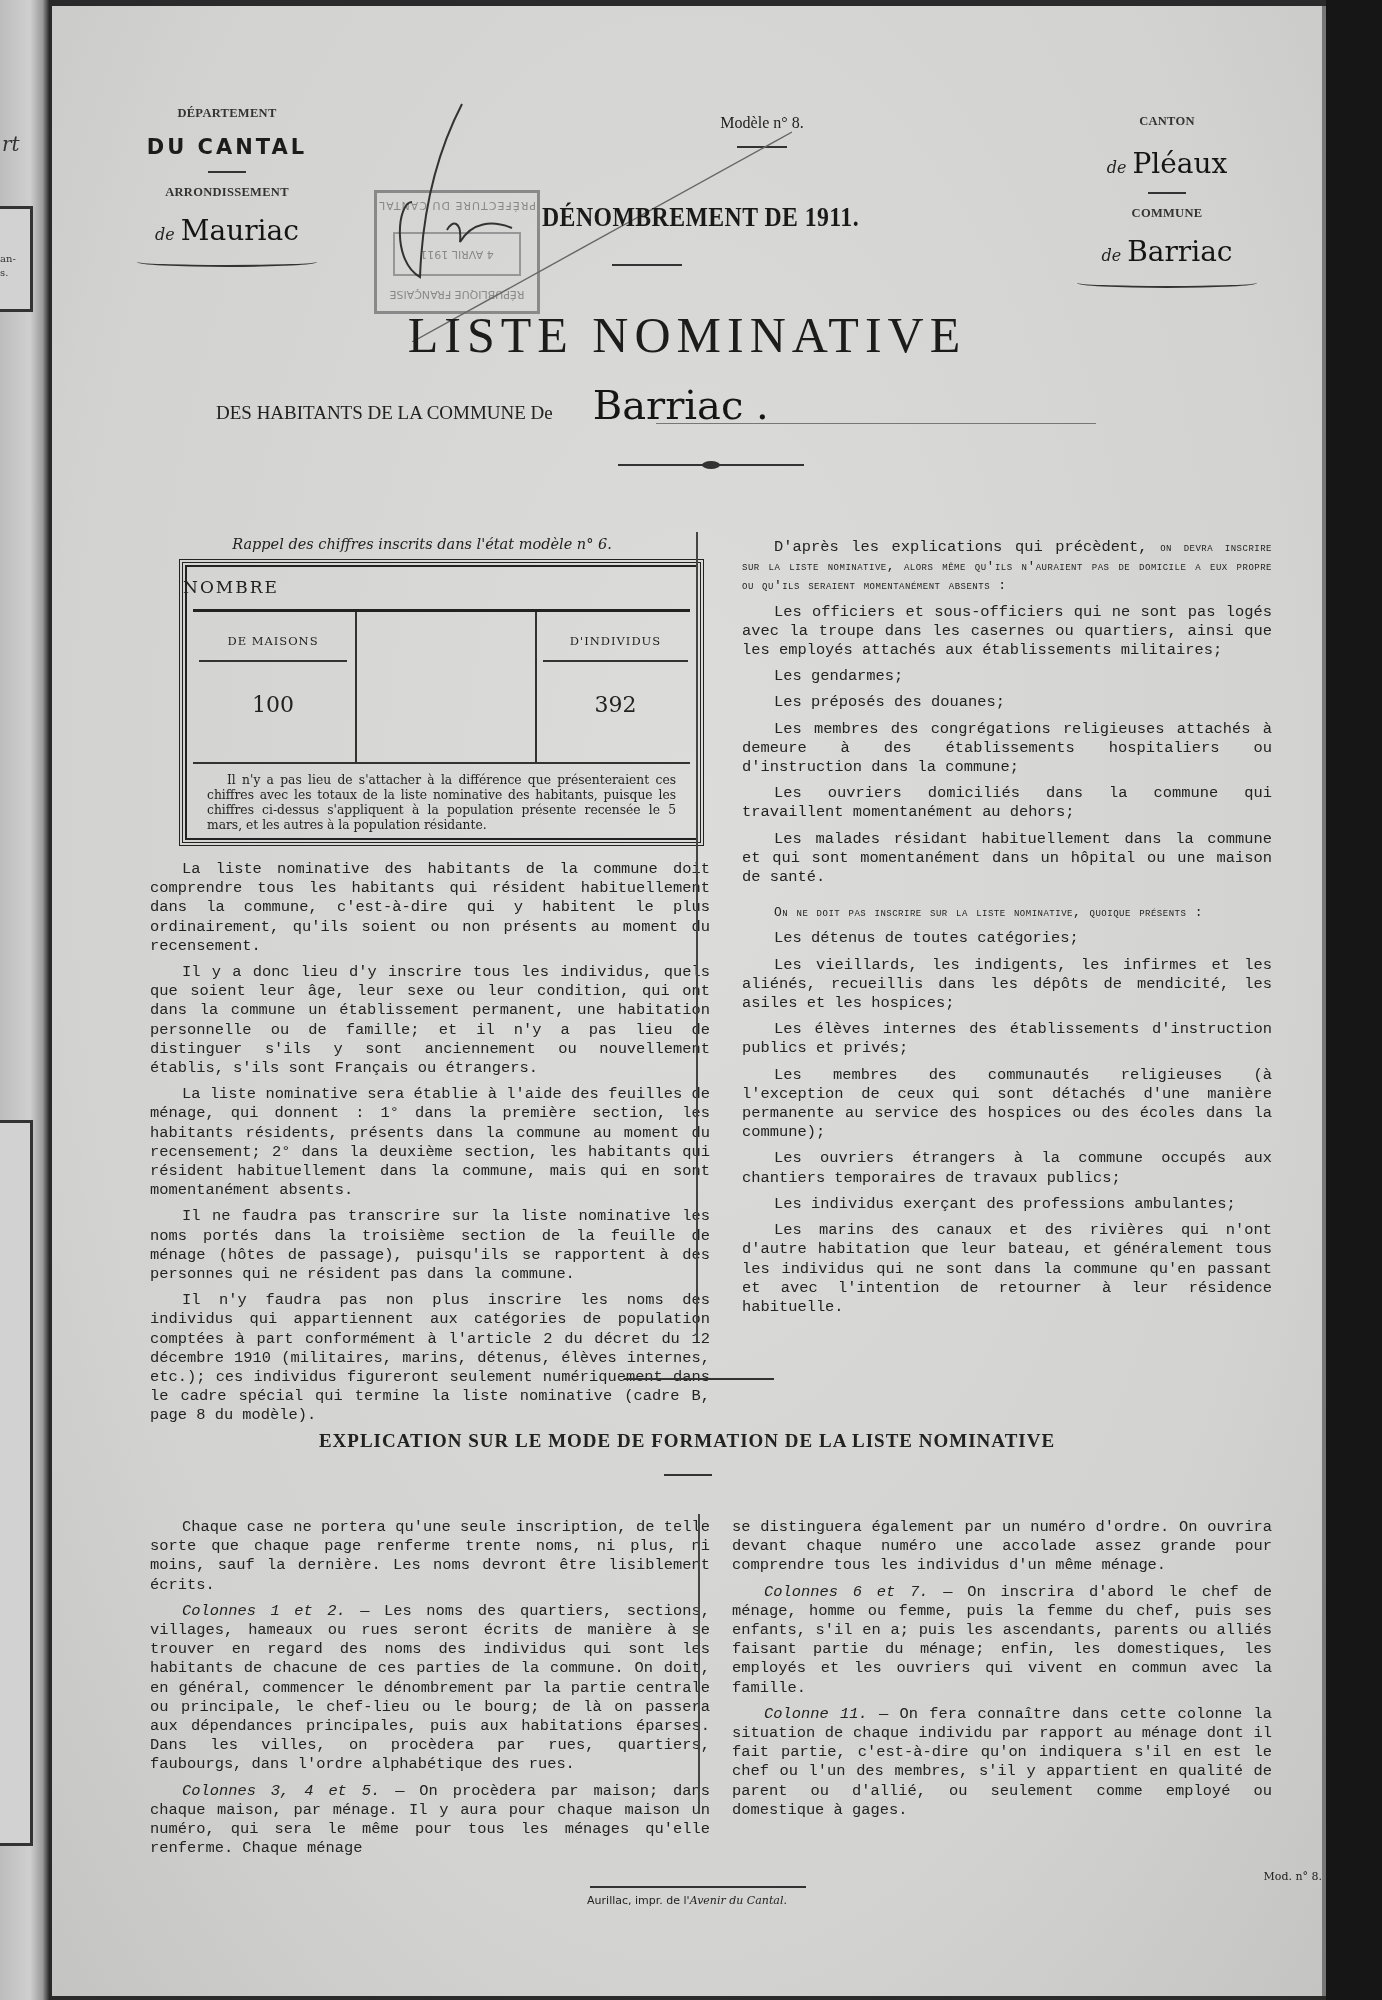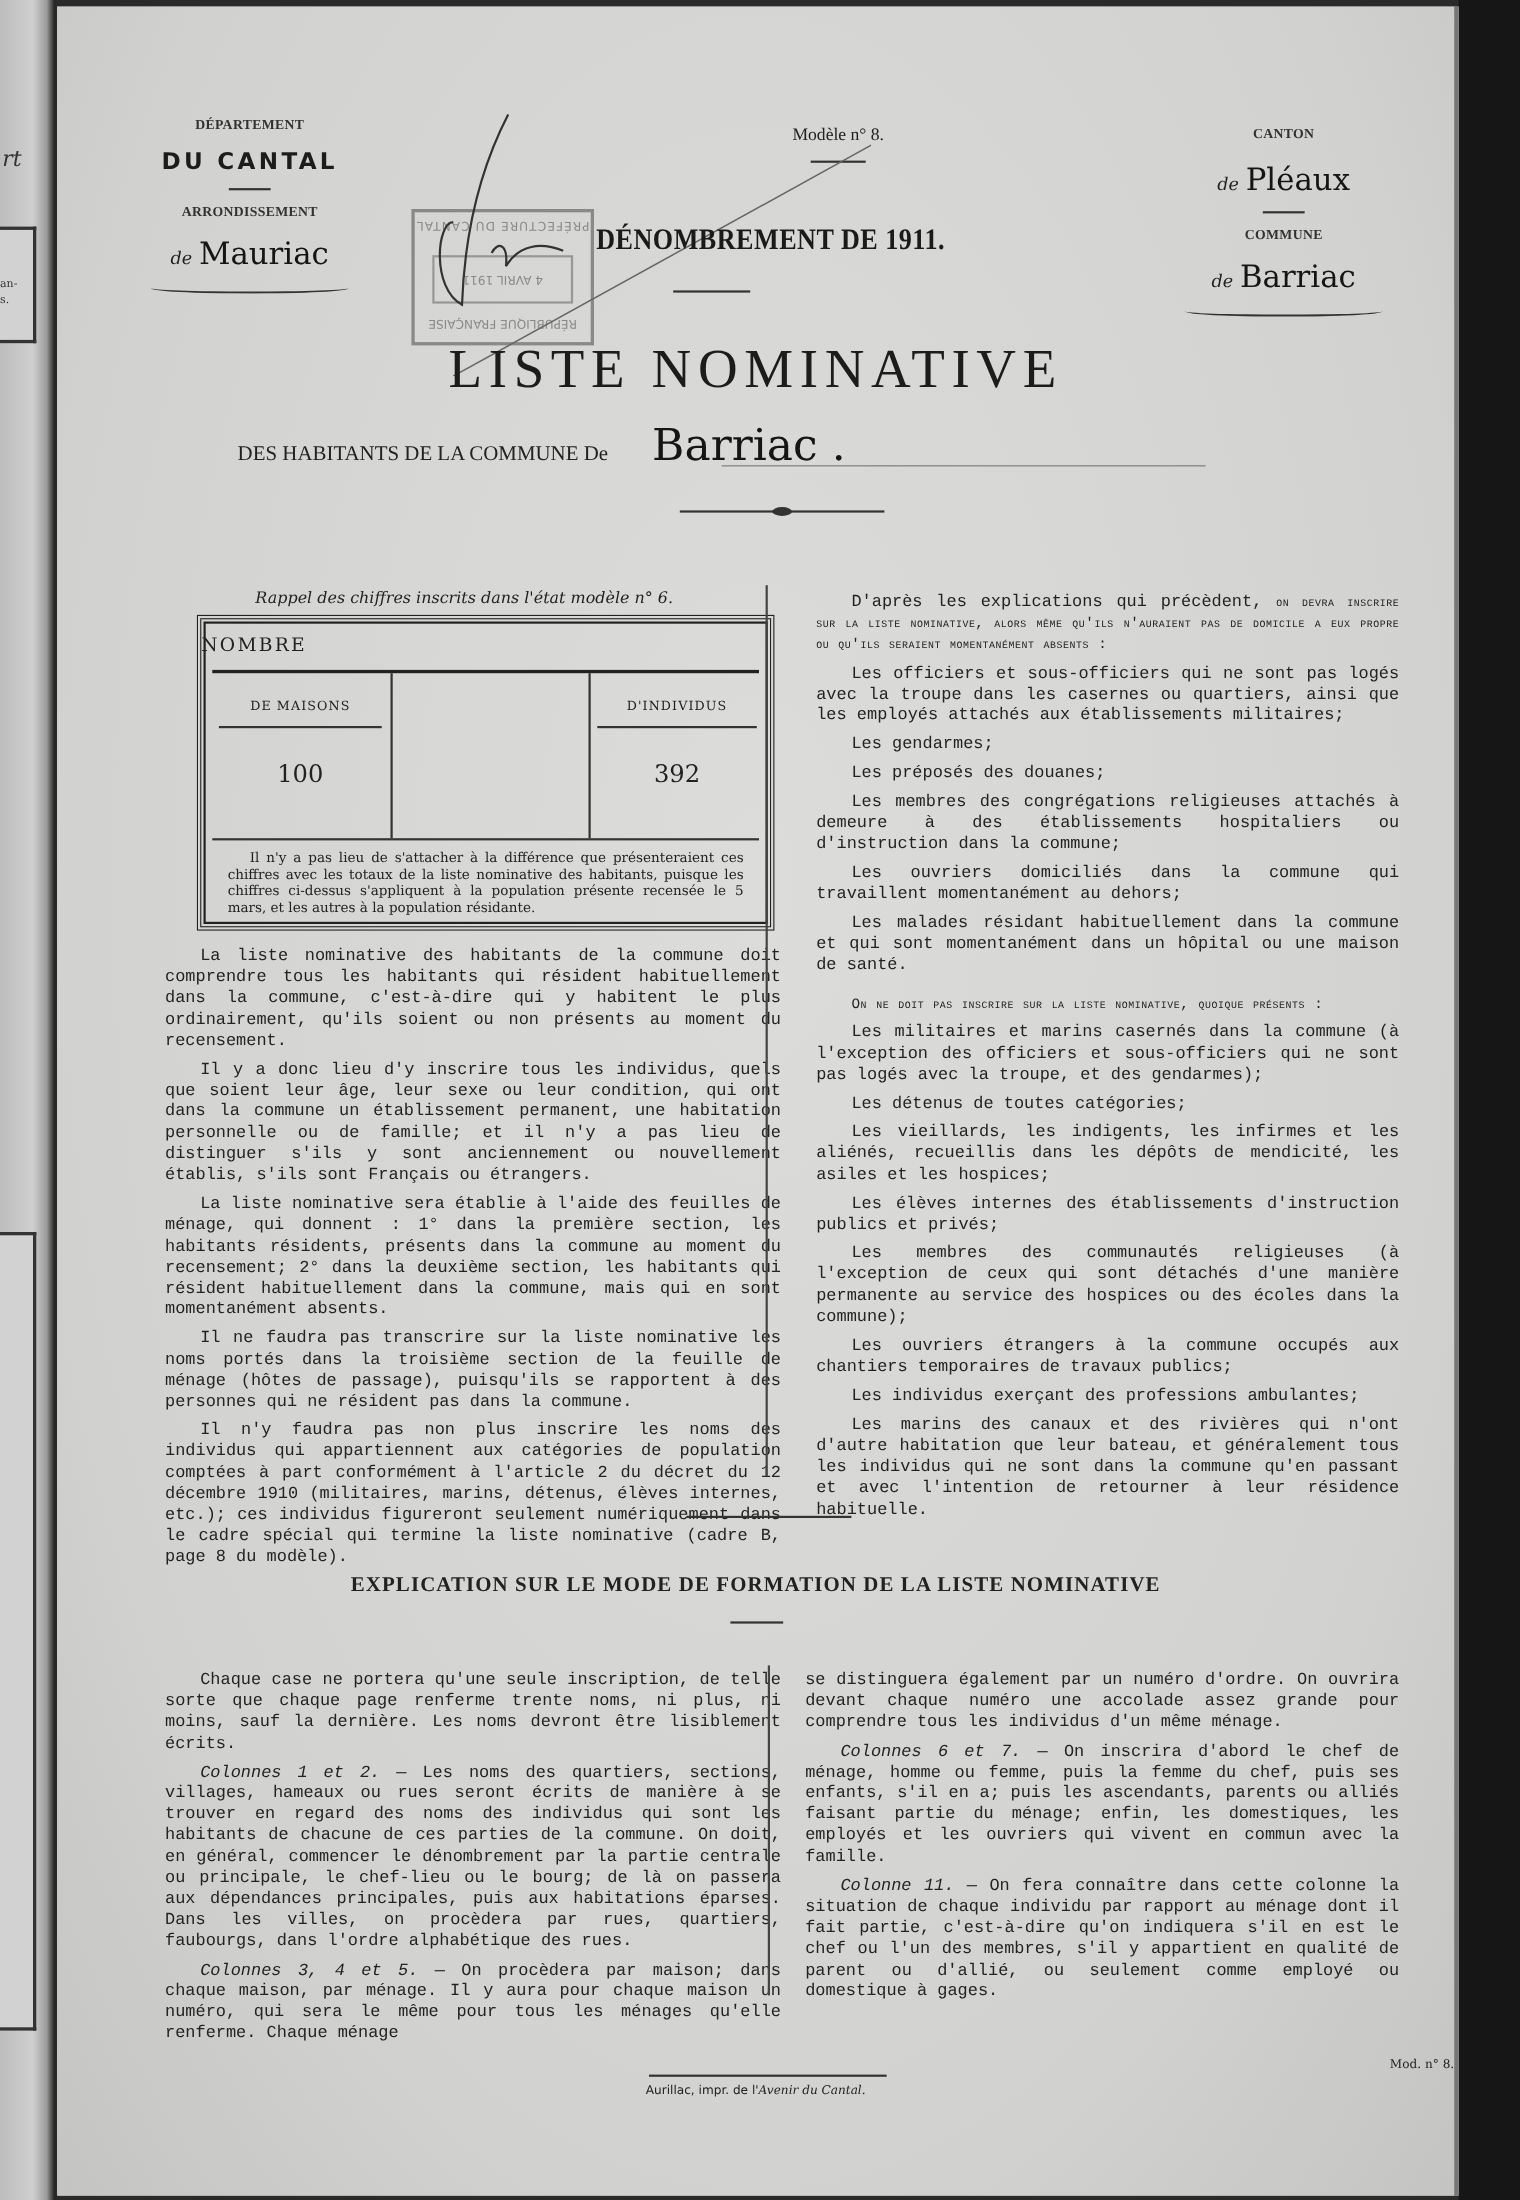--- a/index.html
+++ b/index.html
@@ -190,21 +190,20 @@
 
   <div class="col-text" style="left:690px;top:532px;width:530px;">
     <p><span>D'après les explications qui précèdent,</span> <span class="sc">on devra inscrire sur la liste nominative, alors même qu'ils n'auraient pas de domicile a eux propre ou qu'ils seraient momentanément absents :</span></p>
     <p>Les officiers et sous-officiers qui ne sont pas logés avec la troupe dans les casernes ou quartiers, ainsi que les employés attachés aux établissements militaires;</p>
     <p>Les gendarmes;</p>
     <p>Les préposés des douanes;</p>
     <p>Les membres des congrégations religieuses attachés à demeure à des établissements hospitaliers ou d'instruction dans la commune;</p>
     <p>Les ouvriers domiciliés dans la commune qui travaillent momentanément au dehors;</p>
     <p>Les malades résidant habituellement dans la commune et qui sont momentanément dans un hôpital ou une maison de santé.</p>
     <p class="sc" style="margin-top:16px;">On ne doit pas inscrire sur la liste nominative, quoique présents :</p>
-    <p>Les militaires et marins casernés dans la commune (à l'exception des officiers et sous-officiers qui ne sont pas logés avec la troupe, et des gendarmes);</p>
     <p>Les détenus de toutes catégories;</p>
     <p>Les vieillards, les indigents, les infirmes et les aliénés, recueillis dans les dépôts de mendicité, les asiles et les hospices;</p>
     <p>Les élèves internes des établissements d'instruction publics et privés;</p>
     <p>Les membres des communautés religieuses (à l'exception de ceux qui sont détachés d'une manière permanente au service des hospices ou des écoles dans la commune);</p>
     <p>Les ouvriers étrangers à la commune occupés aux chantiers temporaires de travaux publics;</p>
     <p>Les individus exerçant des professions ambulantes;</p>
     <p>Les marins des canaux et des rivières qui n'ont d'autre habitation que leur bateau, et généralement tous les individus qui ne sont dans la commune qu'en passant et avec l'intention de retourner à leur résidence habituelle.</p>
   </div>
 
   <div class="mid-rule"></div>

